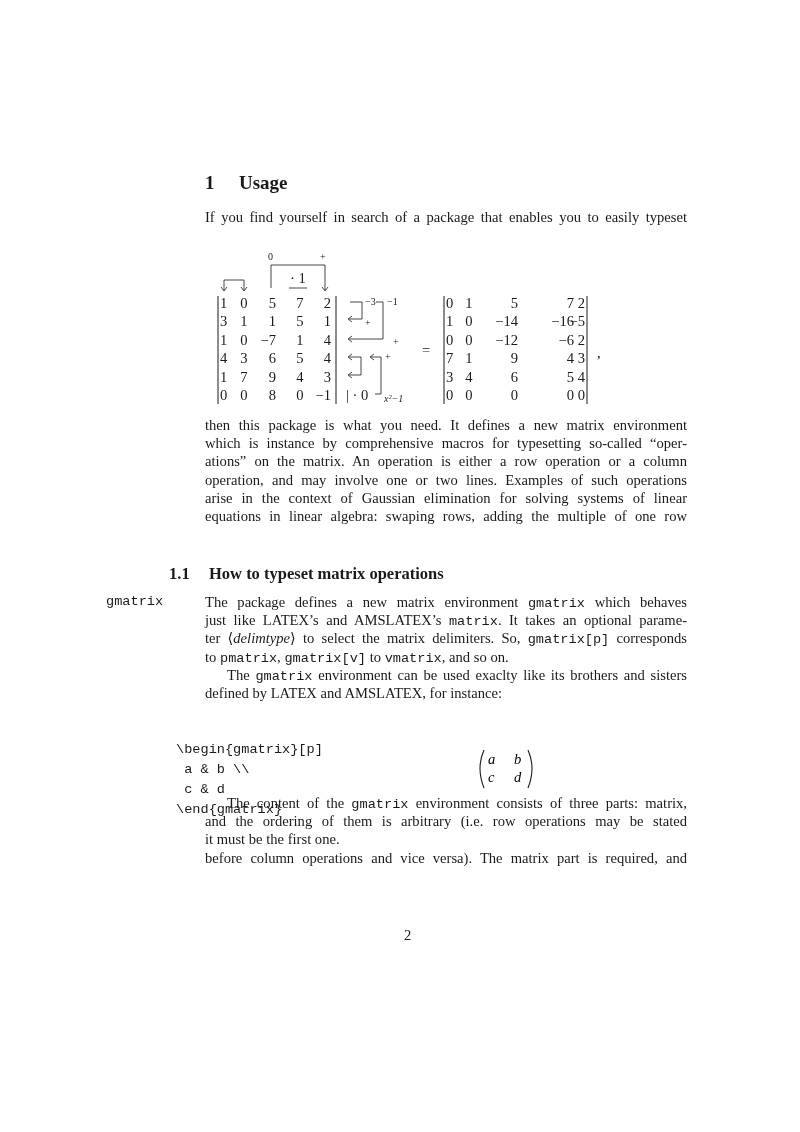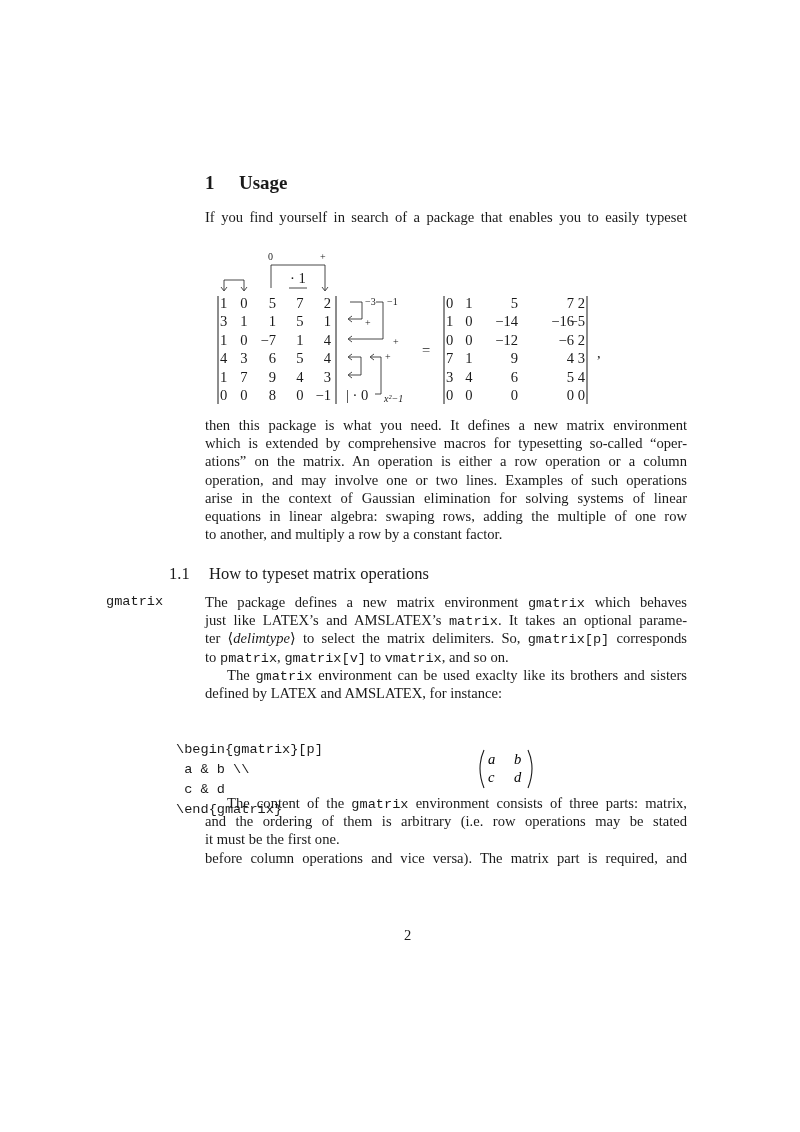--- a/index.html
+++ b/index.html
@@ -1,21 +1,21 @@
 <!DOCTYPE html>
 <html><head>
 <meta charset="utf-8">
 <style>
   html, body { margin:0; padding:0; background:#ffffff; }
   body { width:800px; height:1132px; position:relative; overflow:hidden;
          font-family:"Liberation Serif","DejaVu Serif",serif; color:#1a1a1a; }
   .abs { position:absolute; }
   .h1 { left:169px; top:172px; font-size:19px; font-weight:bold;margin-left:36px; }
   .h1 .num { display:inline-block; width:34px; }
-  .h2 { left:169px; top:564px; font-size:16.5px; font-weight:normal; }
+  .h2 { left:169px; top:564px; font-size:16.5px; font-weight:bold; }
   .h2 .num { display:inline-block; width:40px; }
   .para { left:169px; width:482px; font-size:14.6px; line-height:18.2px; text-align:justify;margin-left:36px; }
   .para .ln { display:block; text-align:justify; text-align-last:justify; white-space:nowrap; height:18.2px; }
   .para .ln.last { text-align-last:left; }
   .para .ln.ind { text-indent:22px; }
   .tt { font-family:"Liberation Mono","DejaVu Sans Mono",monospace; font-size:13.6px; }
   .it { font-style:italic; }
   .margin-note { left:106px; top:594px; font-family:"Liberation Mono","DejaVu Sans Mono",monospace; font-size:13.6px; }
   .code { left:176px; top:740px; font-family:"Liberation Mono","DejaVu Sans Mono",monospace; font-size:13.6px; line-height:20px; white-space:pre; }
   .pageno { left:404px; top:927px; font-size:14.6px; }
@@ -140,26 +140,25 @@
   <text class="small" x="385" y="360">+</text>
   <text class="cell" x="346" y="400">| · 0</text>
   <text class="small it" x="384" y="402" font-style="italic">x²−1</text>
 
   <text class="cell" x="422" y="355">=</text>
   <text class="cell" x="597" y="358">,</text>
 </svg>
 
 <div class="abs para" style="top:416px">
   <span class="ln">then this package is what you need. It defines a new matrix environment</span>
-  <span class="ln">which is extended by comprehensive macros for typesetting so-called “oper-</span>
+  <span class="ln">which is instance by comprehensive macros for typesetting so-called “oper-</span>
   <span class="ln">ations” on the matrix. An operation is either a row operation or a column</span>
   <span class="ln">operation, and may involve one or two lines. Examples of such operations</span>
   <span class="ln">arise in the context of Gaussian elimination for solving systems of linear</span>
   <span class="ln">equations in linear algebra: swaping rows, adding the multiple of one row</span>
-  <span class="ln last">to another, and multiply a row by a constant factor.</span>
 </div>
 
 <div class="abs h2">
   <span class="num">1.1</span><span>How to typeset matrix operations</span>
 </div>
 
 <div class="abs margin-note">gmatrix</div>
 
 <div class="abs para" style="top:593px">
   <span class="ln"><span>The package defines a new matrix environment </span><span class="tt">gmatrix</span><span> which behaves</span></span>

